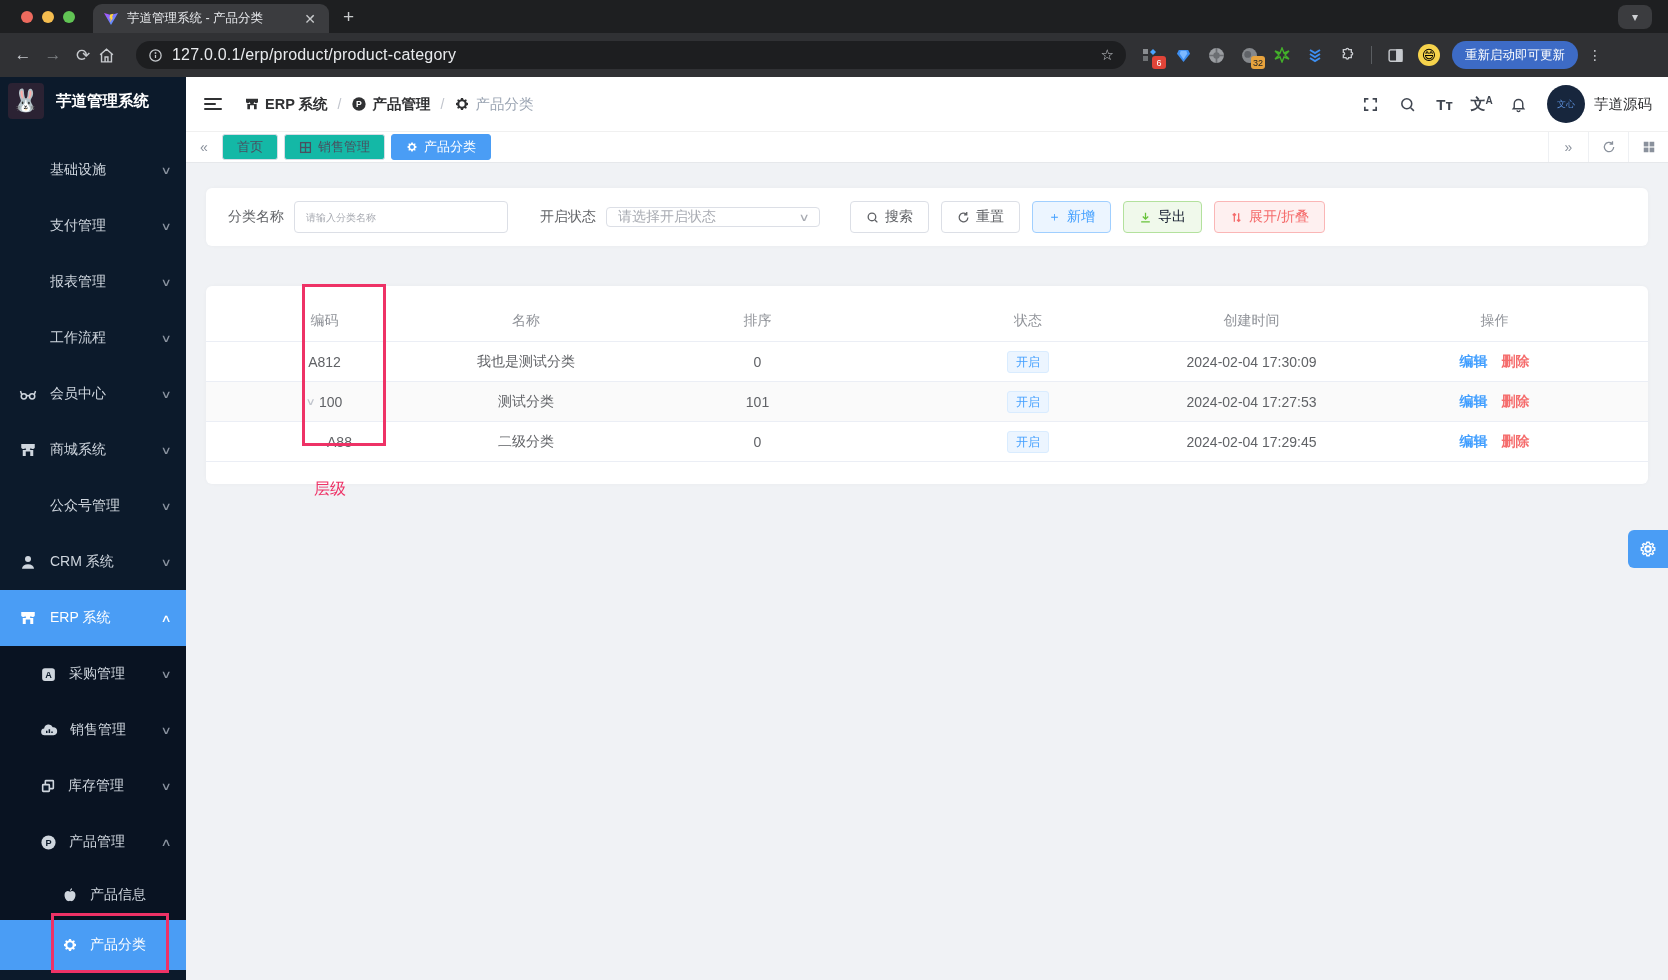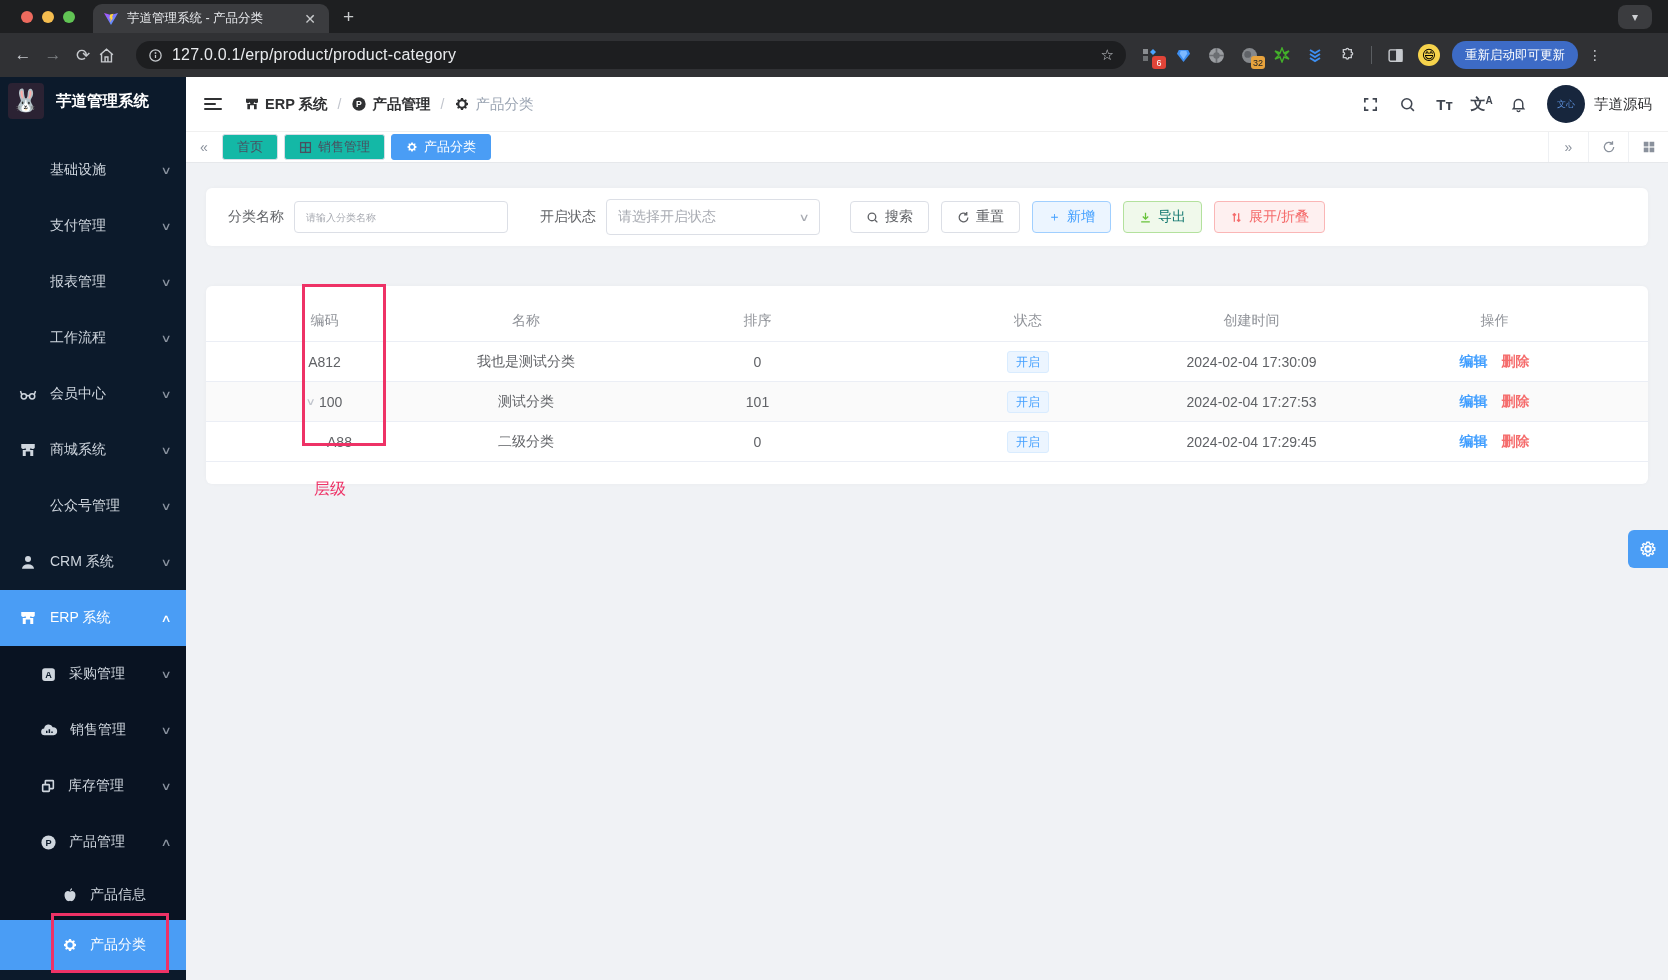--- a/index.html
+++ b/index.html
@@ -81,28 +81,28 @@
   .tag.active { background:#4a9df5; border-color:#4a9df5; color:#fff; }
   .tb-right { margin-left:auto; display:flex; align-items:center; height:100%; }
   .tb-btn { width:40px; height:100%; display:flex; align-items:center; justify-content:center; color:#8a919c; border-left:1px solid #eef0f3; font-size:14px; }
 
   .content { position:relative; flex:1; background:#f0f2f5; overflow:hidden; }
   .card { position:absolute; left:20px; right:20px; background:#fff; border-radius:6px; box-shadow:0 0 4px rgba(0,0,0,.03); }
   .filter-card { top:25px; height:58px; display:flex; align-items:center; padding:0 22px; }
   .f-label { color:#606266; font-size:14px; white-space:nowrap; }
   .f-input { width:214px; height:32px; border:1px solid #dcdfe6; border-radius:4px; margin:0 0 0 10px; padding:0 11px; font-size:10px; color:#606266; background:#fff; font-family:inherit; }
   .f-input::placeholder { color:#a8abb2; }
-  .f-select { width:214px; height:36px; border:1px solid #dcdfe6; border-radius:4px; margin-left:10px; display:flex; align-items:center; padding:0 11px; color:#a8abb2; background:#fff; }
+  .f-select { width:214px; height:20px; border:1px solid #dcdfe6; border-radius:4px; margin-left:10px; display:flex; align-items:center; padding:0 11px; color:#a8abb2; background:#fff; }
   .f-select .ph { flex:1; font-size:14px; white-space:nowrap; }
   .f-select .caret { color:#a8abb2; font-size:11px; transform:scaleX(1.4); }
   .gap32 { width:32px; flex:none; } .gap30 { width:30px; flex:none; } .gap12 { width:12px; flex:none; }
   .btn { height:32px; border-radius:4px; border:1px solid #dcdfe6; background:#fff; color:#606266; display:flex; align-items:center; gap:6px; padding:1px 15px; font-size:14px; white-space:nowrap; }
   .btn .bi { display:flex; font-size:13px; }
   .btn.blue { background:#ecf5ff; border-color:#a0cfff; color:#409eff; }
-  .btn.green { background:#f0f9eb; border-color:#b3e19d; color:#0f766e; }
+  .btn.green { background:#f0f9eb; border-color:#b3e19d; color:#0f172a; }
   .btn.red { background:#fef0f0; border-color:#fab6b6; color:#f56c6c; }
 
   .table-card { top:123px; height:198px; padding-top:14px; }
   .trow { display:grid; grid-template-columns:213px 190px 273px 268px 179px 1fr; align-items:center; height:40px; border-bottom:1px solid #ebeef5;padding-left:12px; }
   .trow.head { height:42px; color:#909399; border-bottom:1px solid #ebeef5; }
   .trow > div { text-align:center; color:#606266; font-size:14px; }
   .trow.head > div { color:#909399; }
   .trow.striped { background:#fafafa; }
   .cell-code { display:flex; align-items:center; justify-content:center; gap:5px; }
   .row-caret { color:#c0c4cc; font-size:10px; transform:scaleX(1.4); }

